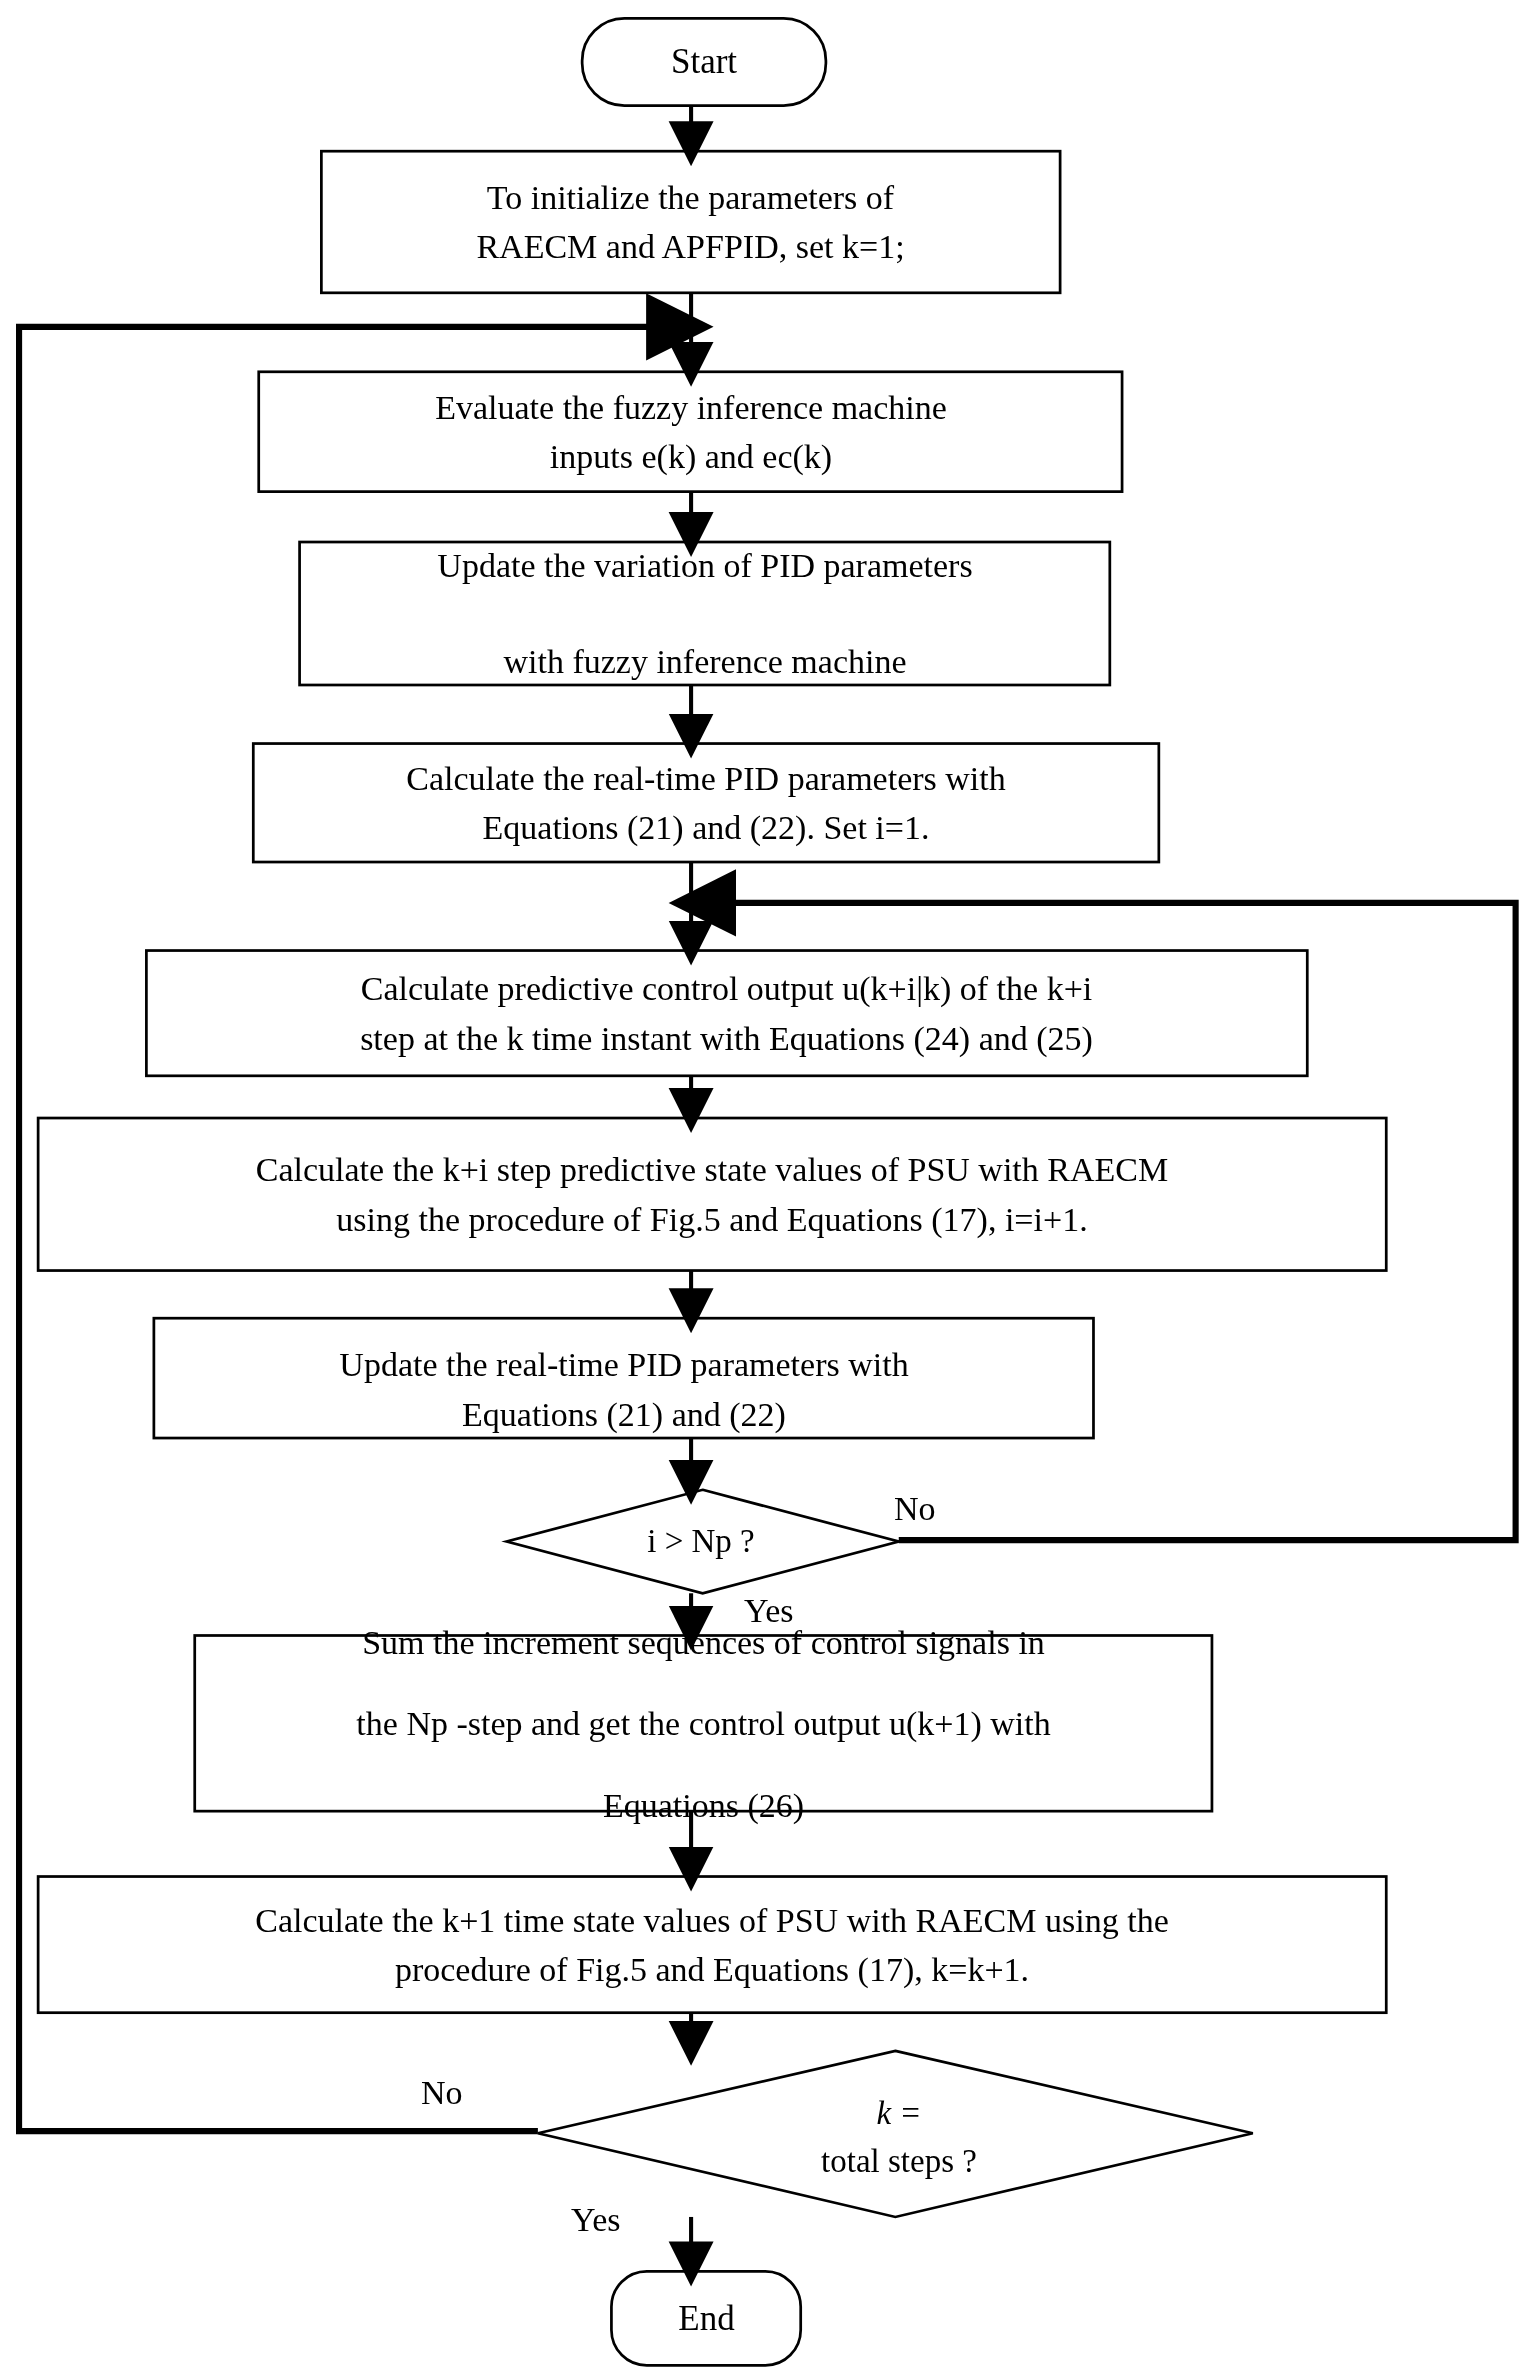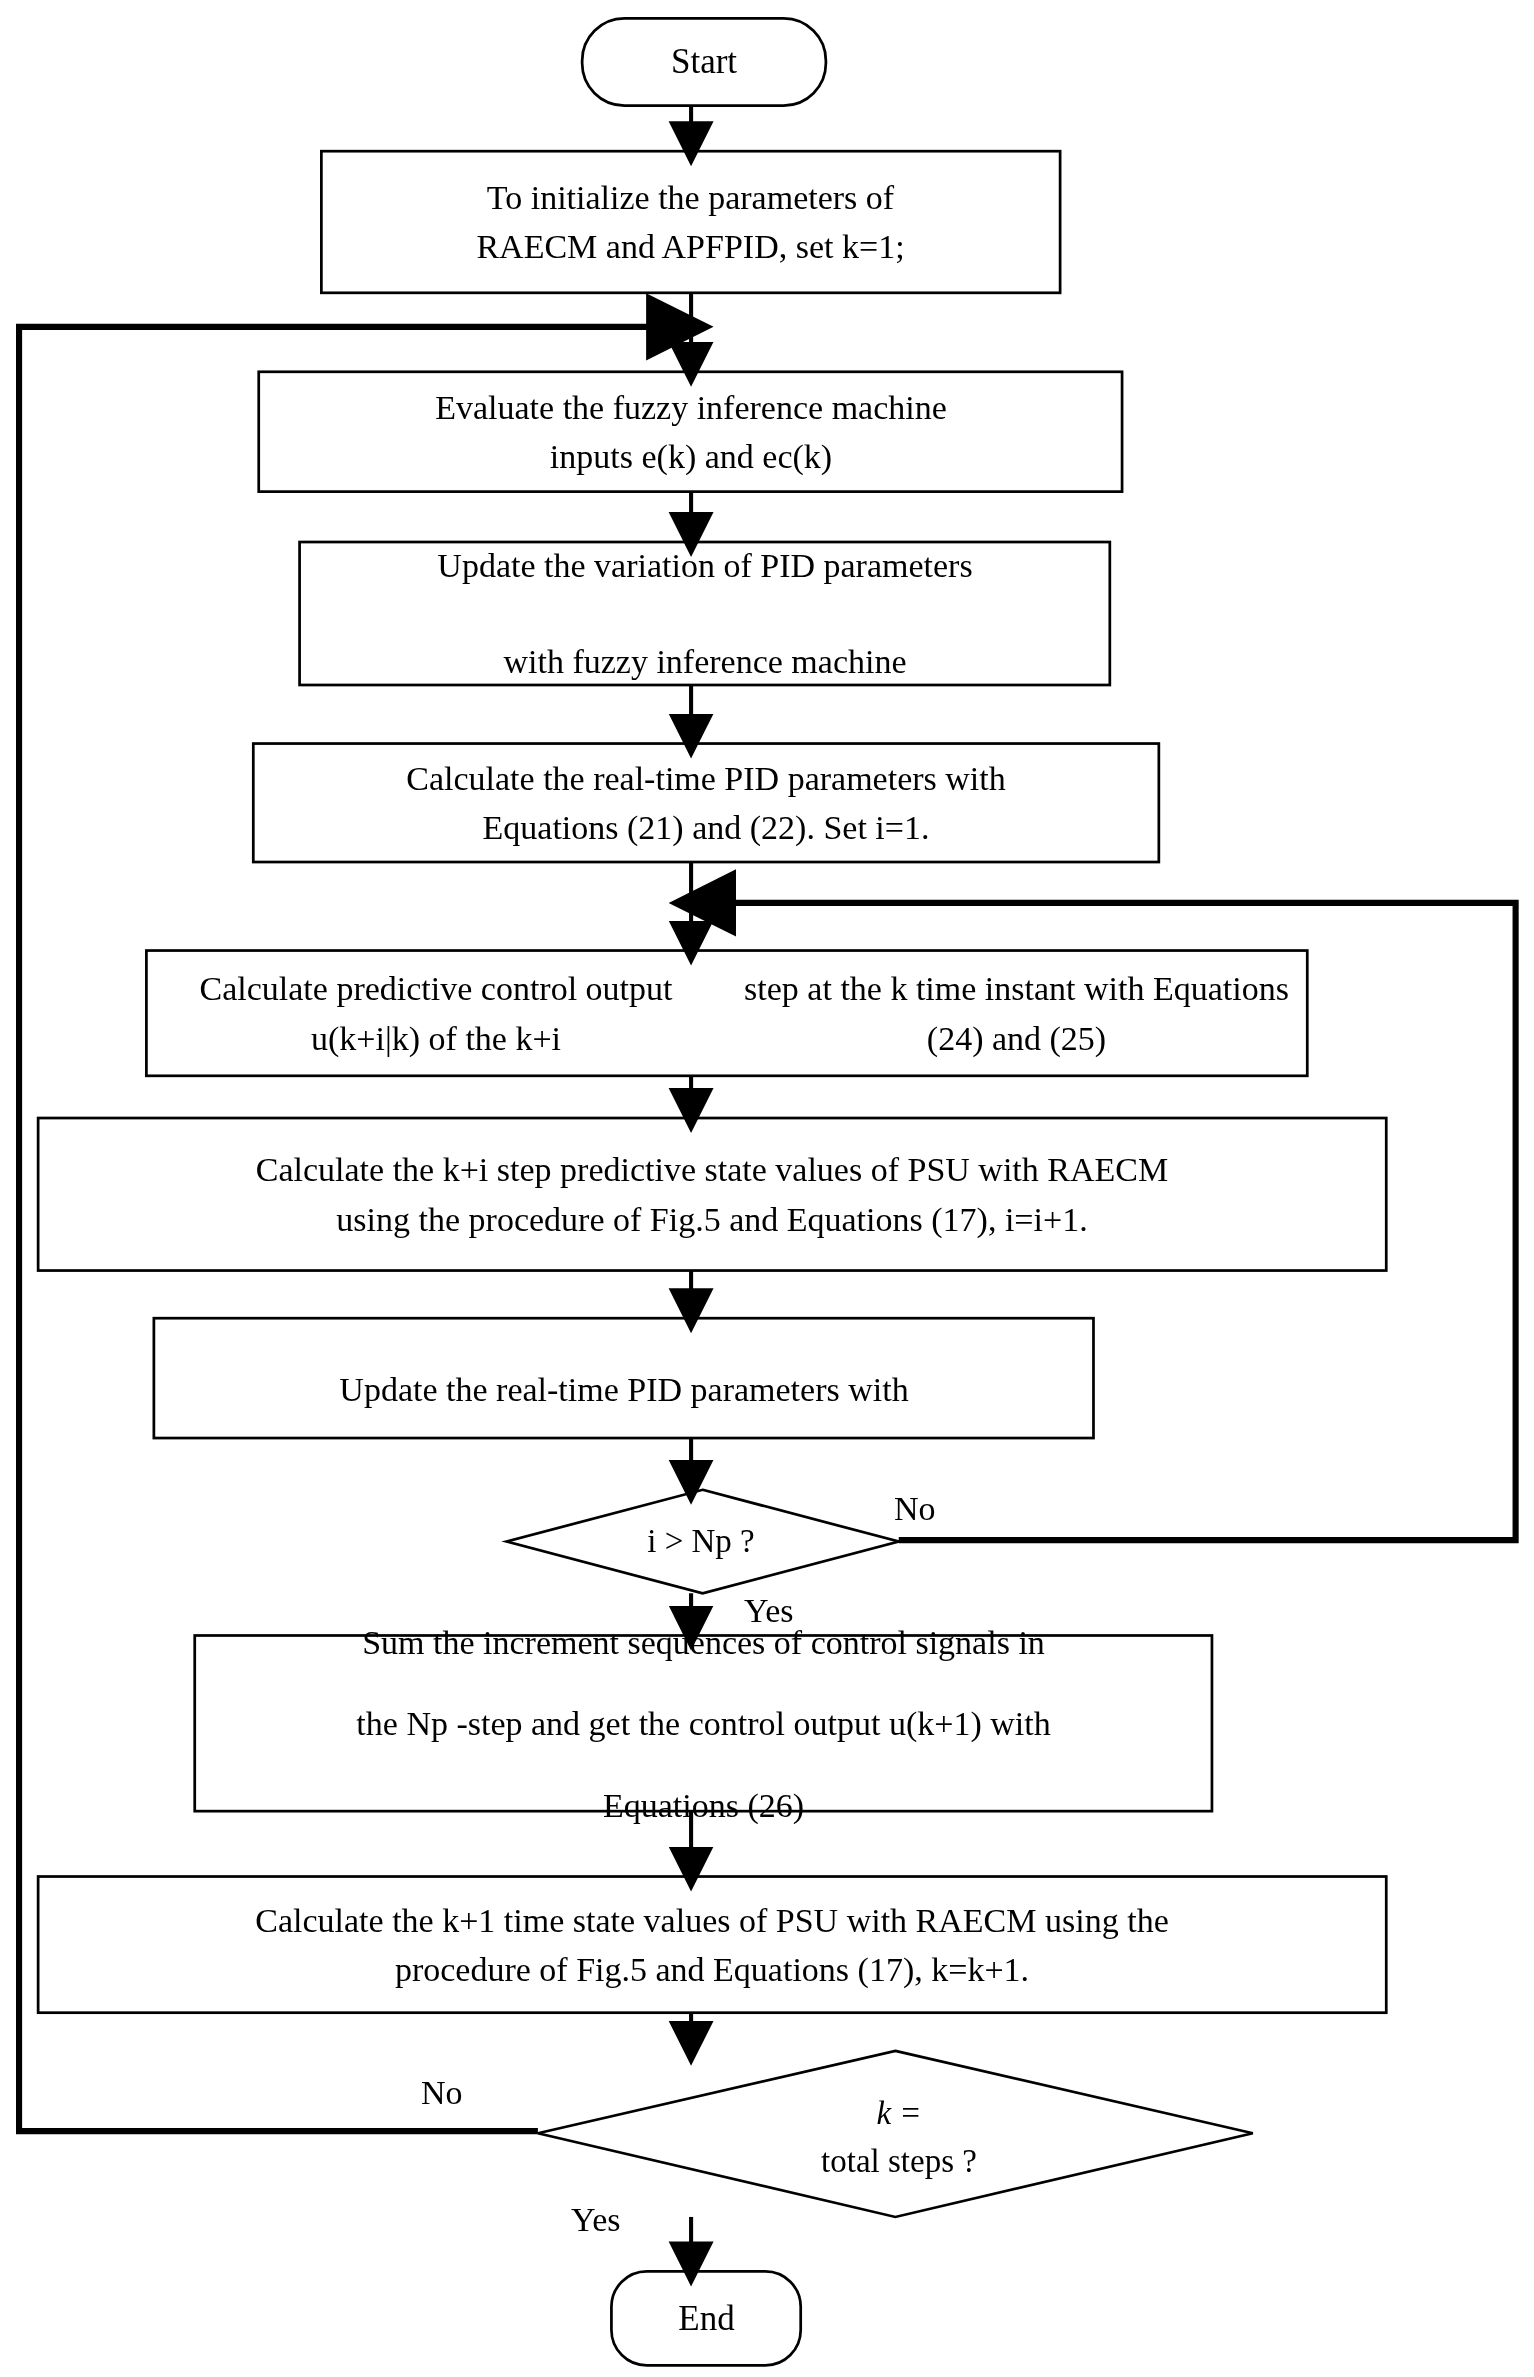--- a/index.html
+++ b/index.html
@@ -98,32 +98,33 @@
   <div class="nodeText boxTxt" style="left:300px;top:542px;width:810px;height:143px;flex-direction:column;gap:47px;">
     <span>Update the variation of PID parameters</span>
     <span>with fuzzy inference machine</span>
   </div>
 
   <div class="nodeText boxTxt" style="left:253px;top:744px;width:906px;height:118px;flex-direction:column;">
     <span>Calculate the real-time PID parameters with</span>
     <span>Equations (21) and (22). Set i=1.</span>
   </div>
 
-  <div class="nodeText boxTxt" style="left:146px;top:951px;width:1161px;height:125px;flex-direction:row;">
+  <div class="nodeText boxTxt" style="left:146px;top:951px;width:1161px;height:125px;flex-direction:column;">
     <span>Calculate predictive control output u(k+i|k) of the k+i</span>
     <span>step at the k time instant with Equations (24) and (25)</span>
   </div>
 
   <div class="nodeText boxTxt" style="left:38px;top:1118px;width:1348px;height:153px;flex-direction:column;">
     <span>Calculate the k+i step predictive state values of PSU with RAECM</span>
     <span>using the procedure of Fig.5 and Equations (17), i=i+1.</span>
   </div>
 
   <div class="nodeText boxTxt" style="left:154px;top:1318px;width:940px;height:143px;flex-direction:column;">
     <span>Update the real-time PID parameters with</span>
+    <span>Equations (21) and (22)</span>
   </div>
 
   <div class="nodeText diaTxt" style="left:558px;top:1508px;width:286px;height:68px;">i &gt; Np ?</div>
 
   <div class="nodeText boxTxt" style="left:195px;top:1636px;width:1017px;height:176px;flex-direction:column;gap:32px;">
     <span>Sum the increment sequences of control signals in</span>
     <span>the Np -step and get the control output u(k+1) with</span>
     <span>Equations (26)</span>
   </div>
 

